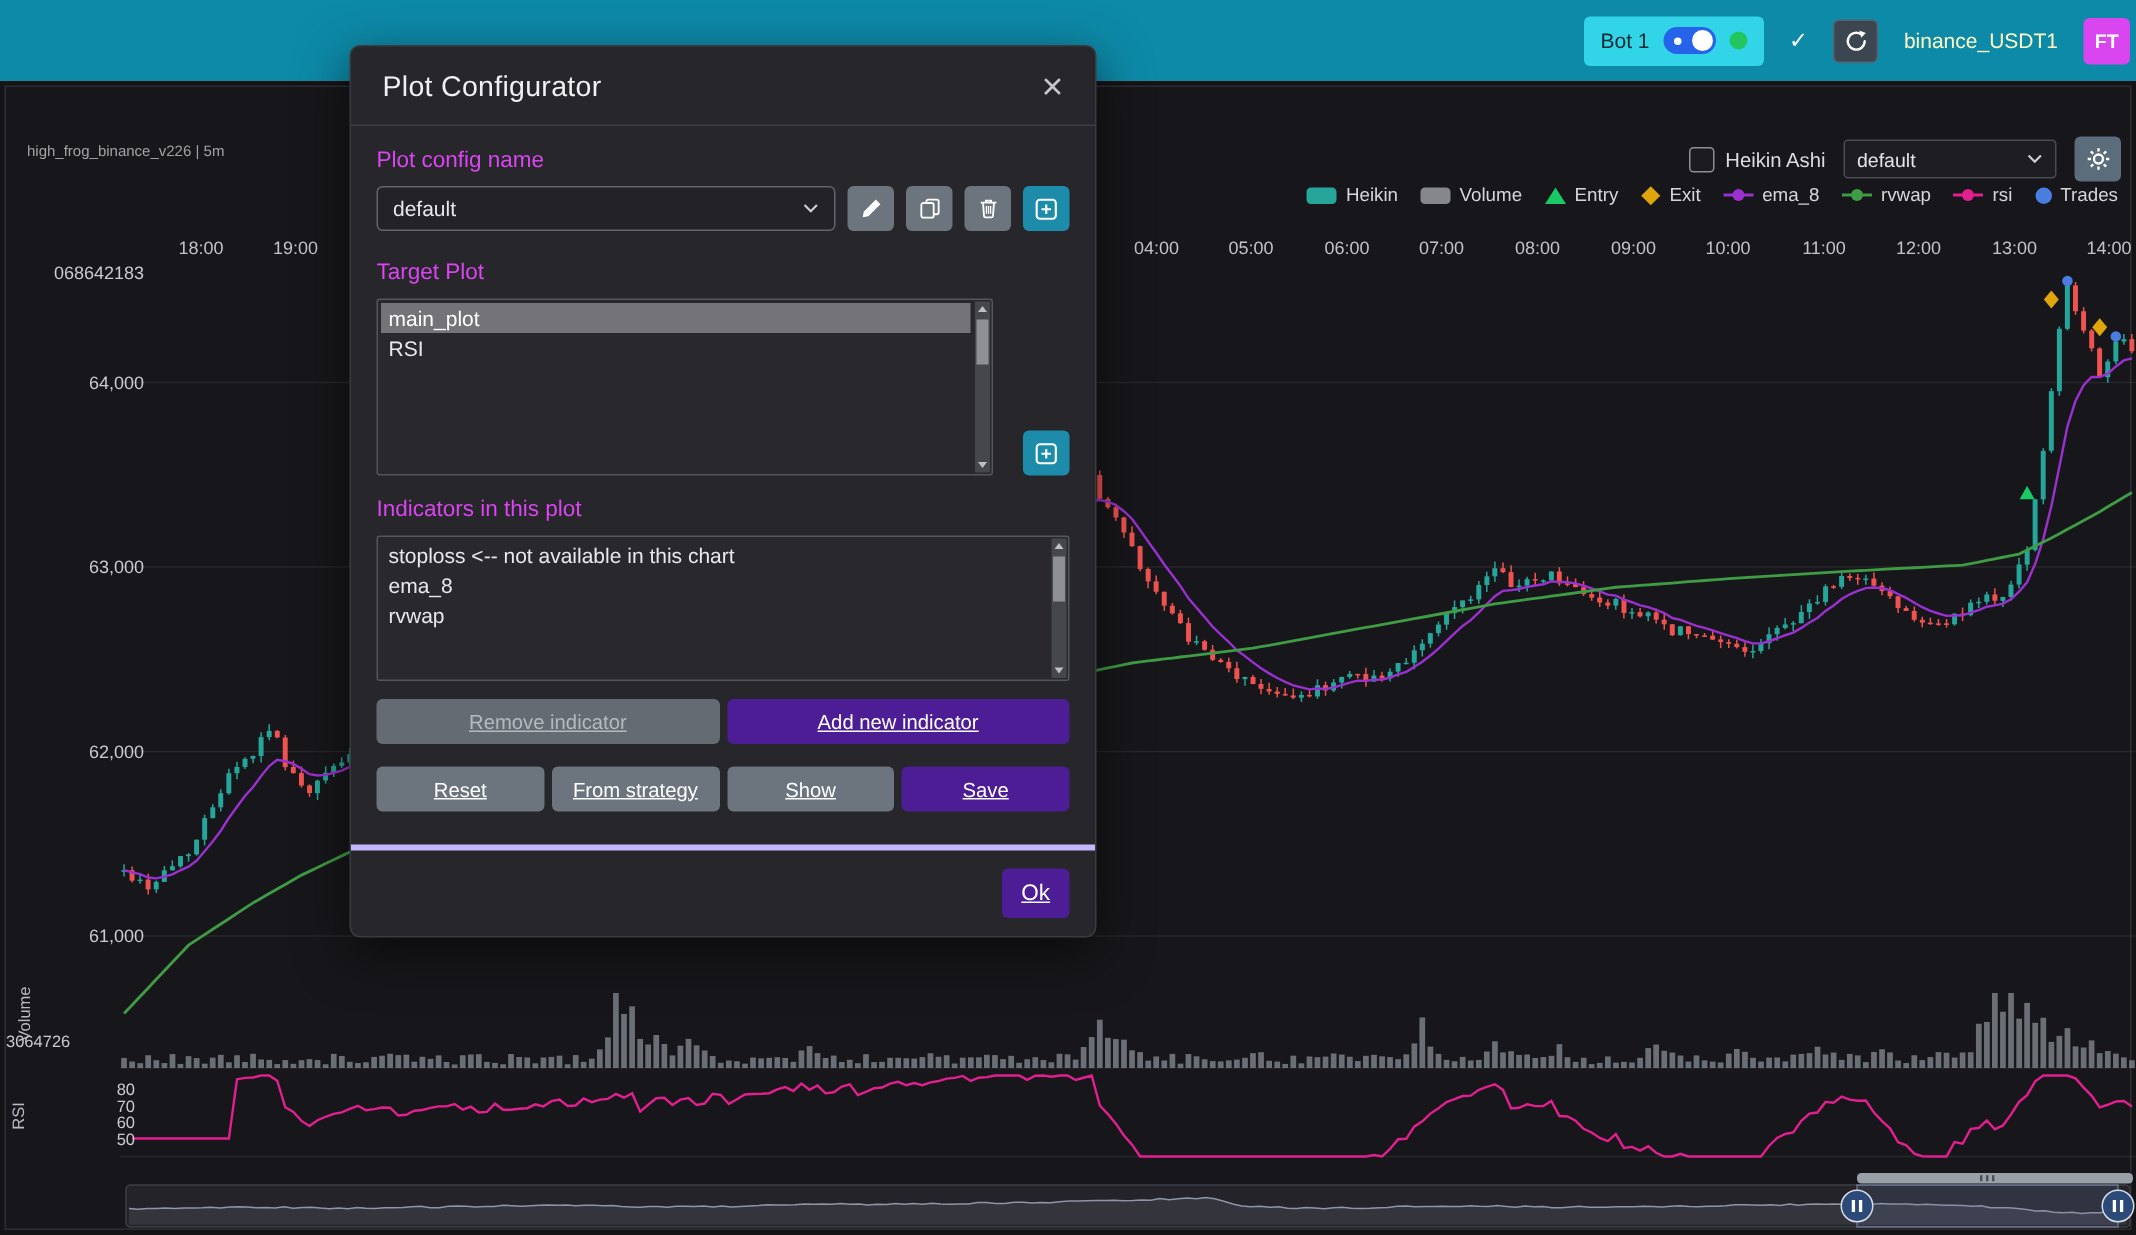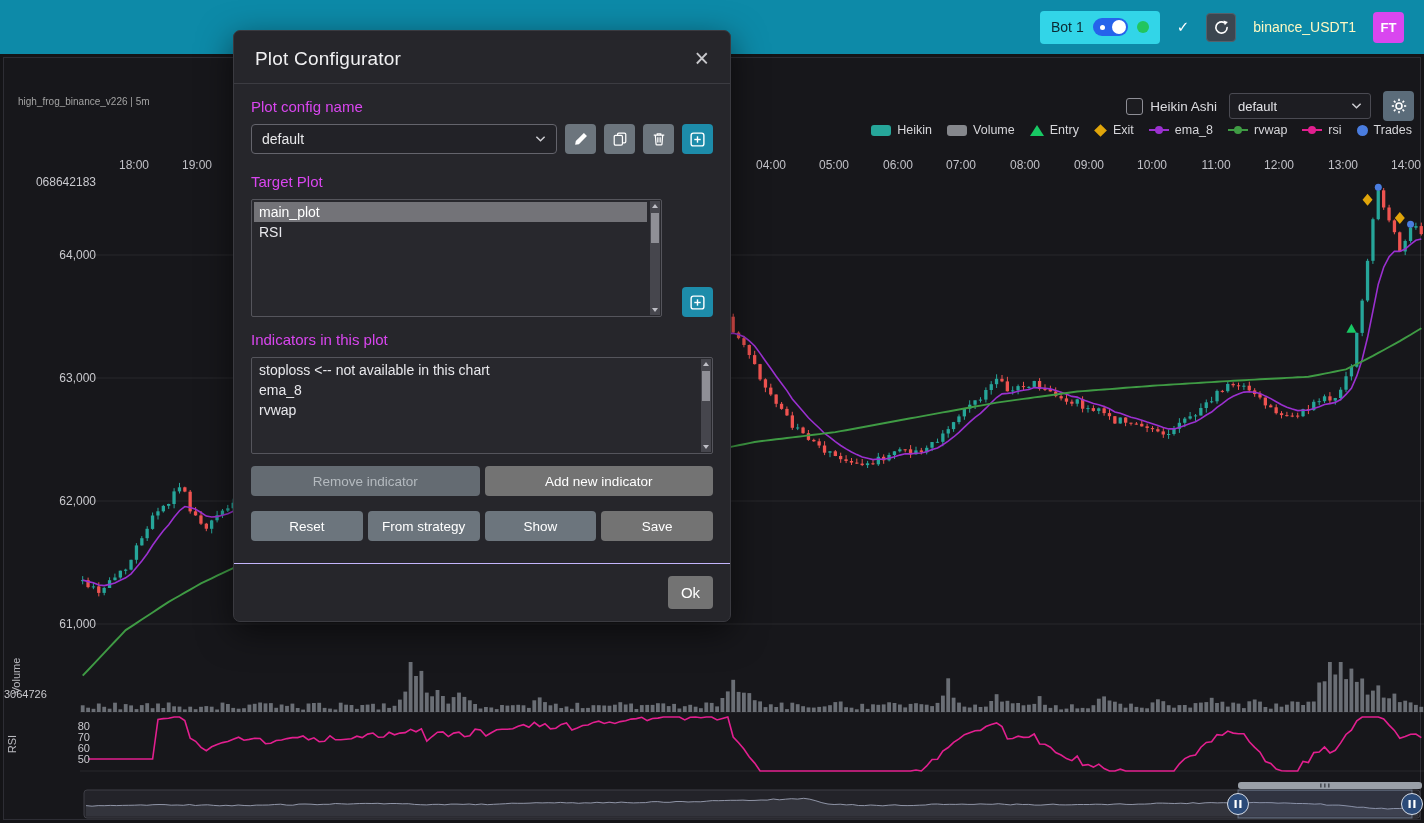--- a/index.html
+++ b/index.html
@@ -1,21 +1,21 @@
 <!DOCTYPE html>
 <html><head>
 <meta charset="utf-8">
 <style>
   html,body{margin:0;padding:0;width:1424px;height:823px;overflow:hidden;background:#141417;
     font-family:"Liberation Sans","DejaVu Sans",sans-serif;}
   .app{position:relative;width:1424px;height:823px;}
 
   
   .topbar{position:absolute;top:0;left:0;right:0;height:54px;background:#0d8aa8;
-    display:flex;align-items:center;justify-content:flex-end;gap:17px;padding-right:20px;box-sizing:border-box;z-index:5;}
+    display:flex;align-items:center;justify-content:flex-end;gap:17px;padding-right:4px;box-sizing:border-box;z-index:5;}
   .bot-chip{display:flex;align-items:center;gap:9px;background:#32d5e8;border-radius:4px;
     height:33px;padding:0 11px;cursor:pointer;}
   .bot-chip .bot-label{font-size:14px;color:#0b2a33;}
   .toggle{position:relative;width:35px;height:18px;border-radius:9px;background:#2563eb;display:inline-block;cursor:pointer;}
   .toggle .dot-left{position:absolute;left:7px;top:6.5px;width:5px;height:5px;border-radius:50%;background:#fff;}
   .toggle .knob{position:absolute;right:2px;top:2px;width:14px;height:14px;border-radius:50%;background:#fff;}
   .online-dot{width:12px;height:12px;border-radius:50%;background:#22c55e;display:inline-block;}
   .check{color:#fff;font-size:15px;}
   .refresh-btn{width:30px;height:29px;background:#3c4650;border:1px solid #55606a;border-radius:4px;
     display:flex;align-items:center;justify-content:center;cursor:pointer;padding:0;}
@@ -65,29 +65,29 @@
   .list-items{margin:2px 14px 0 2px;}
   .list-item{font-size:14px;line-height:20px;padding:0 5px;color:#e8e8ec;white-space:nowrap;cursor:pointer;}
   .list-item.selected{background:#737378;color:#fff;}
   .vscroll{position:absolute;top:1px;bottom:1px;right:1px;width:10px;background:#46464d;cursor:pointer;}
   .vs-up{position:absolute;top:3px;left:2px;width:0;height:0;border-left:3px solid transparent;
     border-right:3px solid transparent;border-bottom:4px solid #bfbfc6;}
   .vs-down{position:absolute;bottom:3px;left:2px;width:0;height:0;border-left:3px solid transparent;
     border-right:3px solid transparent;border-top:4px solid #bfbfc6;}
   .vs-thumb{position:absolute;top:12px;left:1px;width:8px;height:30px;background:#8f8f96;}
   .btn{height:30px;border:none;border-radius:4px;font-size:13.5px;color:#fff;cursor:pointer;
-    font-family:inherit;padding:0 10px;}
+    font-family:inherit;padding:0 10px;text-decoration:underline;}
   .btn.gray{background:#6c757d;}
-  .btn.teal{background:#737373;}
+  .btn.teal{background:#4c1d95;}
   .btn.muted{background:#646b72;color:#b4babf;}
   .btn-row{display:flex;gap:5px;}
   .btn-row.two{margin-bottom:15px;}
   .btn-row.four{margin-bottom:18px;}
   .btn-row .btn{flex:1;}
-  .modal-footer{display:flex;justify-content:flex-end;padding:12px 17px;border-top:1px solid #c4b5fd;}
+  .modal-footer{display:flex;justify-content:flex-end;padding:12px 17px;border-top:4px solid #c4b5fd;}
   .btn.ok{width:45px;height:33px;font-size:15px;flex:0 0 auto;}
 </style>
 </head>
 <body>
 
 <div class="app">
 
   <header class="topbar">
     <div class="bot-chip">
       <span class="bot-label">Bot 1</span>

